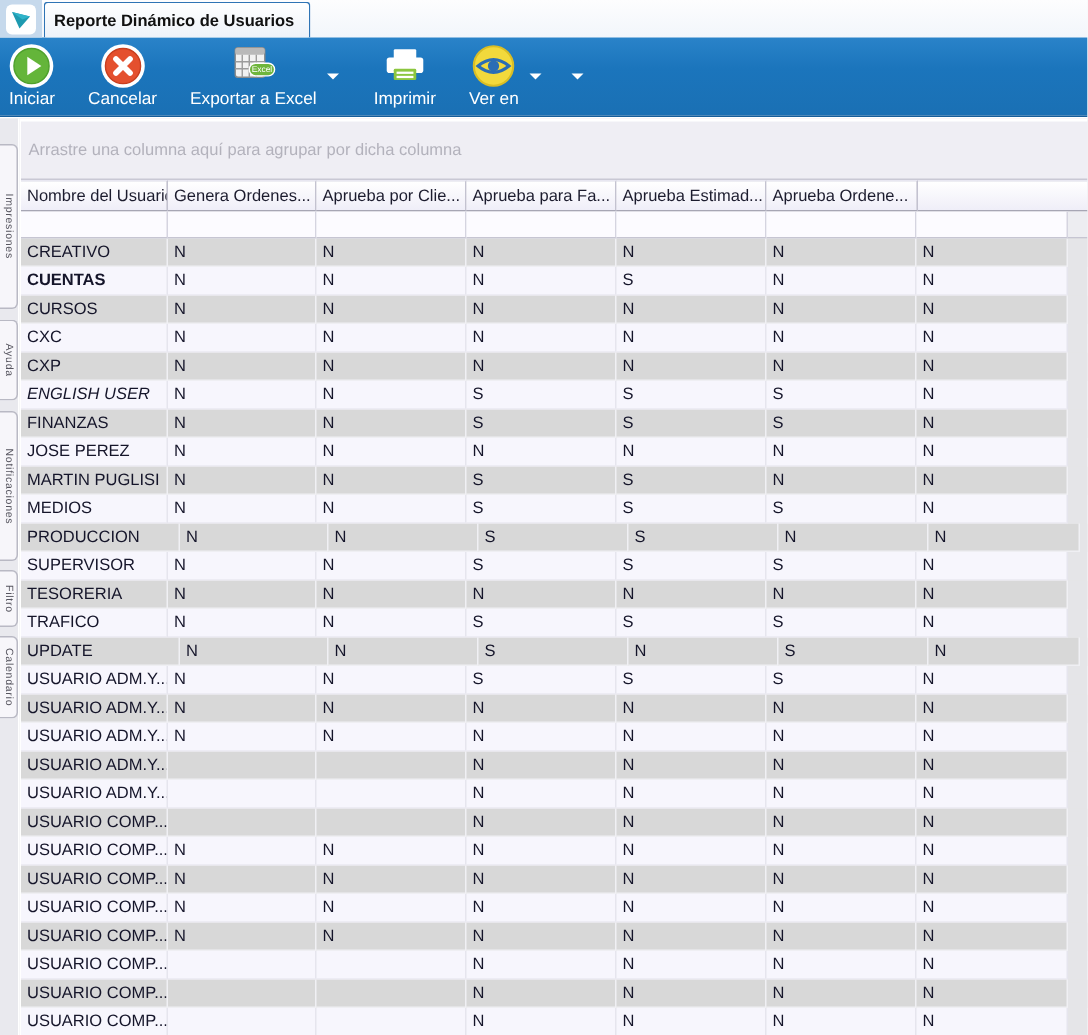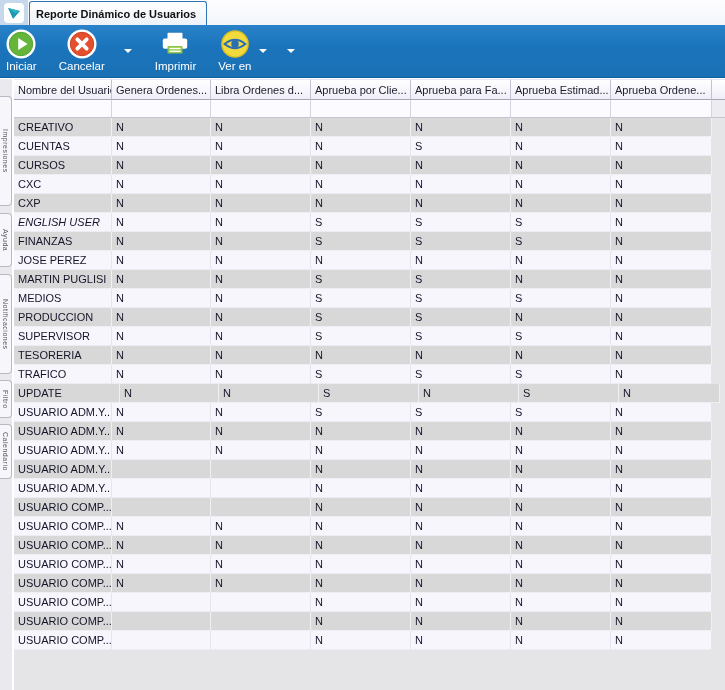--- a/index.html
+++ b/index.html
@@ -121,20 +121,32 @@
         <span class="tb-icon">
           <svg width="30" height="30" viewBox="0 0 32 32">
             <circle cx="16" cy="16" r="15.5" fill="#fff"></circle>
             <circle cx="16" cy="16" r="12.5" fill="#e4502e" stroke="#c83e1f" stroke-width="1"></circle>
             <path d="M11 11 L21 21 M21 11 L11 21" stroke="#fff" stroke-width="4" stroke-linecap="round"></path>
           </svg>
         </span>
         <span class="tb-label">Cancelar</span>
       </div>
       <div class="tb-gap"></div>
+      <div class="tb-btn">
+        <span class="tb-icon">
+          <svg width="30" height="30" viewBox="0 0 32 32">
+            <rect x="3" y="3" width="21" height="21" rx="2" fill="#f2f2f2" stroke="#8a8a8a"></rect>
+            <rect x="3" y="3" width="21" height="5" rx="2" fill="#b9b9b9"></rect>
+            <path d="M8 8 V24 M13 8 V24 M18 8 V24 M3 13 H24 M3 18 H24" stroke="#9c9c9c" stroke-width="1"></path>
+            <rect x="13" y="14" width="18" height="9" rx="4.5" fill="#6fb53c" stroke="#fff"></rect>
+            <text x="22" y="20.5" font-size="6" fill="#fff" text-anchor="middle" font-family="Liberation Sans,sans-serif">Excel</text>
+          </svg>
+        </span>
+        <span class="tb-label">Exportar a Excel</span>
+      </div>
       <div class="dd-arrow"></div>
       <div class="tb-gap"></div>
       <div class="tb-btn">
         <span class="tb-icon">
           <svg width="30" height="30" viewBox="0 0 32 32">
             <rect x="8" y="4" width="16" height="8" rx="1" fill="#fff"></rect>
             <rect x="3" y="10" width="26" height="11" rx="2" fill="#fff"></rect>
             <rect x="8" y="18" width="16" height="8" rx="1" fill="#8cc63f"></rect>
             <rect x="10" y="20" width="12" height="1.6" fill="#fff"></rect>
             <rect x="10" y="23" width="12" height="1.6" fill="#fff"></rect>
@@ -173,24 +185,26 @@
         </div>
         <div class="side-tab" style="top: 301px; height: 38px;">
           <span>Filtro</span>
         </div>
         <div class="side-tab" style="top: 345px; height: 55px;">
           <span>Calendario</span>
         </div>
       </div>
 
     <div class="grid-panel">
+      <div class="groupby-bar">
+        <span>Arrastre una columna aquí para agrupar por dicha columna</span>
+      </div>
       <div class="header-row" id="header-row">
           <div class="hcell" style="width: 98px;">Nombre del Usuario</div>
           <div class="hcell" style="width: 99px;">Genera Ordenes...</div>
-          <div class="hcell" style="width: 100px;">Libra Ordenes d...</div>
           <div class="hcell" style="width: 100px;">Aprueba por Clie...</div>
           <div class="hcell" style="width: 100px;">Aprueba para Fa...</div>
           <div class="hcell" style="width: 100px;">Aprueba Estimad...</div>
           <div class="hcell" style="width: 101px;">Aprueba Ordene...</div>
           <div class="hfill"></div>
         </div>
       <div class="filter-row" id="filter-row">
           <div class="fcell" style="width: 98px;"></div>
           <div class="fcell" style="width: 99px;"></div>
           <div class="fcell" style="width: 100px;"></div>
@@ -205,21 +219,21 @@
             <div class="cell" style="width: 98px;">CREATIVO</div>
             <div class="cell" style="width: 99px;">N</div>
             <div class="cell" style="width: 100px;">N</div>
             <div class="cell" style="width: 100px;">N</div>
             <div class="cell" style="width: 100px;">N</div>
             <div class="cell" style="width: 100px;">N</div>
             <div class="cell" style="width: 101px;">N</div>
             <div class="rfill"></div>
           </div>
           <div class="row">
-            <div class="cell" style="width: 98px;">CUENTAS</div>
+            <div class="cell" style="width: 98px; font-weight: bold;">CUENTAS</div>
             <div class="cell" style="width: 99px;">N</div>
             <div class="cell" style="width: 100px;">N</div>
             <div class="cell" style="width: 100px;">N</div>
             <div class="cell" style="width: 100px;">S</div>
             <div class="cell" style="width: 100px;">N</div>
             <div class="cell" style="width: 101px;">N</div>
             <div class="rfill"></div>
           </div>
           <div class="row">
             <div class="cell" style="width: 98px;">CURSOS</div>
@@ -295,21 +309,21 @@
             <div class="cell" style="width: 98px;">MEDIOS</div>
             <div class="cell" style="width: 99px;">N</div>
             <div class="cell" style="width: 100px;">N</div>
             <div class="cell" style="width: 100px;">S</div>
             <div class="cell" style="width: 100px;">S</div>
             <div class="cell" style="width: 100px;">S</div>
             <div class="cell" style="width: 101px;">N</div>
             <div class="rfill"></div>
           </div>
           <div class="row">
-            <div class="cell" style="width: 98px;">PRODUCCION</div>
+            <div class="cell" style="width: 106px;">PRODUCCION</div>
             <div class="cell" style="width: 99px;">N</div>
             <div class="cell" style="width: 100px;">N</div>
             <div class="cell" style="width: 100px;">S</div>
             <div class="cell" style="width: 100px;">S</div>
             <div class="cell" style="width: 100px;">N</div>
             <div class="cell" style="width: 101px;">N</div>
             <div class="rfill"></div>
           </div>
           <div class="row">
             <div class="cell" style="width: 98px;">SUPERVISOR</div>

